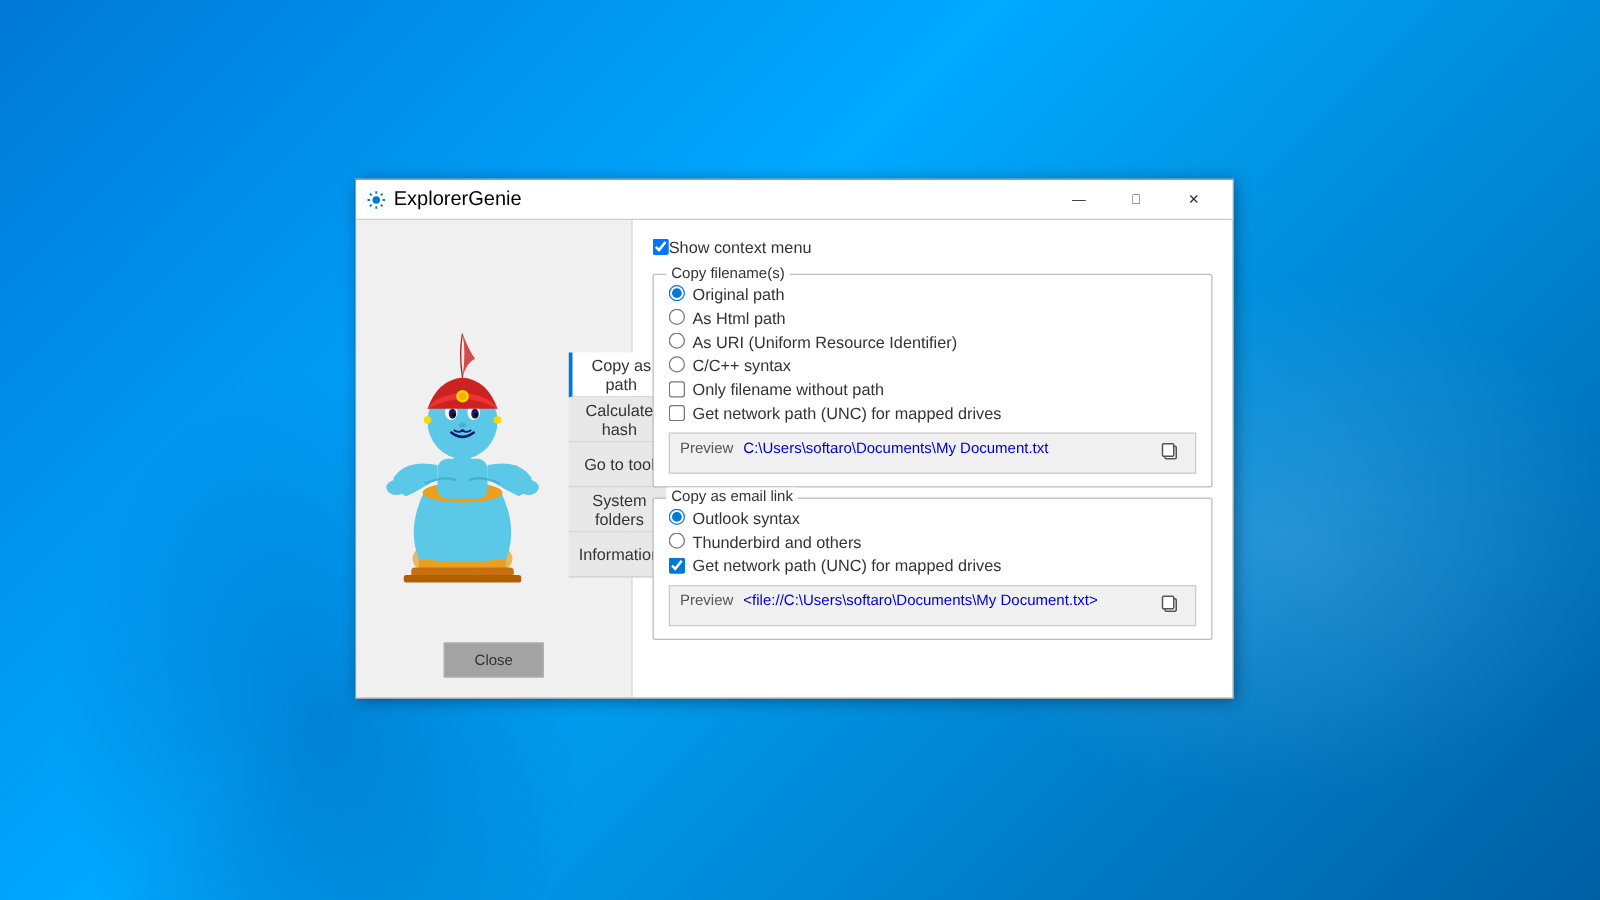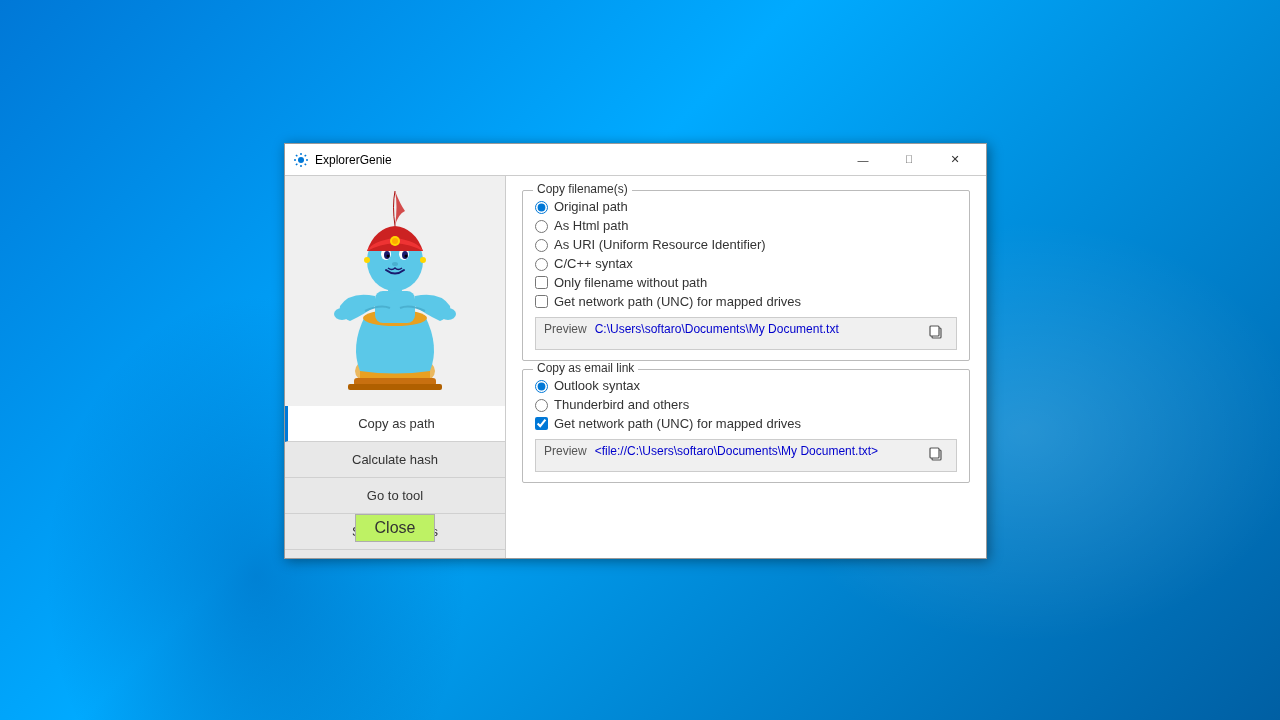--- a/index.html
+++ b/index.html
@@ -53,21 +53,21 @@
 
     .title-bar-icon {
       width: 16px;
       height: 16px;
       margin-right: 6px;
       flex-shrink: 0;
     }
 
     .title-bar-title {
       flex: 1;
-      font-size: 12px;
+      font-size: 16px;
       color: #000;
     }
 
     .title-bar-buttons {
       display: flex;
       gap: 0;
     }
 
     .title-btn {
       width: 46px;
@@ -87,21 +87,21 @@
       display: flex;
       flex: 1;
       overflow: hidden;
     }
 
     
     .left-panel {
       width: 220px;
       background: #f0f0f0;
       display: flex;
-      flex-direction: column;
+      flex-direction: row;
       align-items: center;
       padding-top: 10px;
       flex-shrink: 0;
       position: relative;
     }
 
     
     .genie-area {
       width: 170px;
       height: 210px;
@@ -142,24 +142,24 @@
     .close-button-area {
       position: absolute;
       bottom: 16px;
       left: 50%;
       transform: translateX(-50%);
     }
 
     .close-main-btn {
       width: 80px;
       height: 28px;
-      background: #bef264;
+      background: #a3a3a3;
       border: 1px solid #adadad;
       cursor: pointer;
-      font-size: 16px;
+      font-size: 12px;
       color: #333;
     }
 
     
     .right-panel {
       flex: 1;
       background: #fff;
       border-left: 1px solid #ccc;
       padding: 14px 16px;
       overflow-y: auto;
@@ -188,21 +188,21 @@
       left: 10px;
       background: #fff;
       padding: 0 4px;
       font-size: 12px;
       color: #333;
       font-weight: 500;
     }
 
     .radio-row {
       display: flex;
-      align-items: flex-end;
+      align-items: flex-start;
       margin-bottom: 4px;
     }
 
     .radio-row input[type="radio"] {
       margin-right: 6px;
       cursor: pointer;
       accent-color: #0078d7;
     }
 
     .checkbox-row {
@@ -364,20 +364,24 @@
         <button class="nav-tab">Information</button>
       </div>
 
       <div class="close-button-area">
         <button class="close-main-btn">Close</button>
       </div>
     </div>
 
     <div class="right-panel">
 
+      <div class="context-menu-row">
+        <input type="checkbox" id="show-context-menu" checked="" style="">
+        <label for="show-context-menu">Show context menu</label>
+      </div>
 
       <div class="section-group">
         <span class="section-legend">Copy filename(s)</span>
 
         <div class="radio-row">
           <input type="radio" name="copy-path" id="original-path" checked="" style="">
           <label for="original-path">Original path</label>
         </div>
         <div class="radio-row">
           <input type="radio" name="copy-path" id="as-html" style="">

